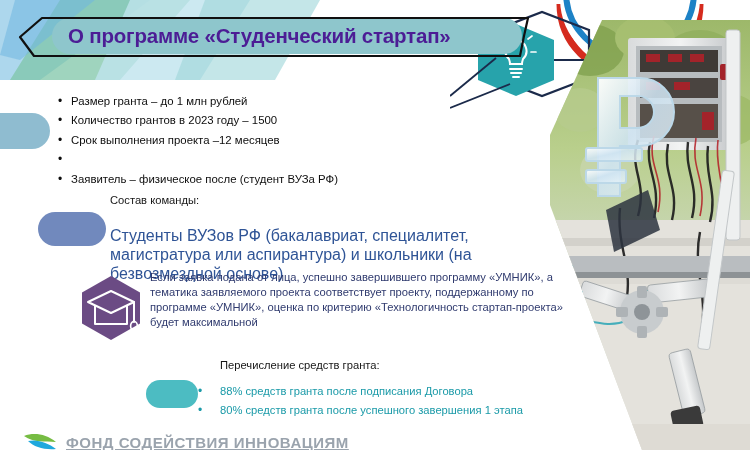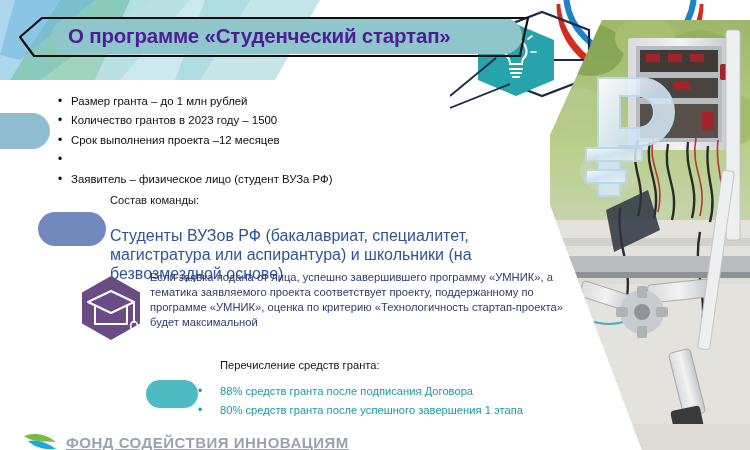--- a/index.html
+++ b/index.html
@@ -301,21 +301,21 @@
     </div>
     <div class="b-row">
       <span class="b-dot">•</span>
       <span>Срок выполнения проекта –12 месяцев</span>
     </div>
     <div class="b-row">
       <span class="b-dot">•</span>
     </div>
     <div class="b-row">
       <span class="b-dot">•</span>
-      <span>Заявитель – физическое лицо (студент ВУЗа РФ)</span>
+      <span>Заявитель – физическое после (студент ВУЗа РФ)</span>
     </div>
   </div>
 
   <div id="team-block">
     <div id="team-head">Состав команды:</div>
     <div id="team-body">Студенты ВУЗов РФ (бакалавриат, специалитет, магистратура  или аспирантура) и школьники (на безвозмездной основе)</div>
   </div>
 
   <svg id="hex-umnik" viewBox="0 0 66 68">
     <polygon points="33,2 62,18.5 62,49.5 33,66 4,49.5 4,18.5" fill="#6b4b84"></polygon>

